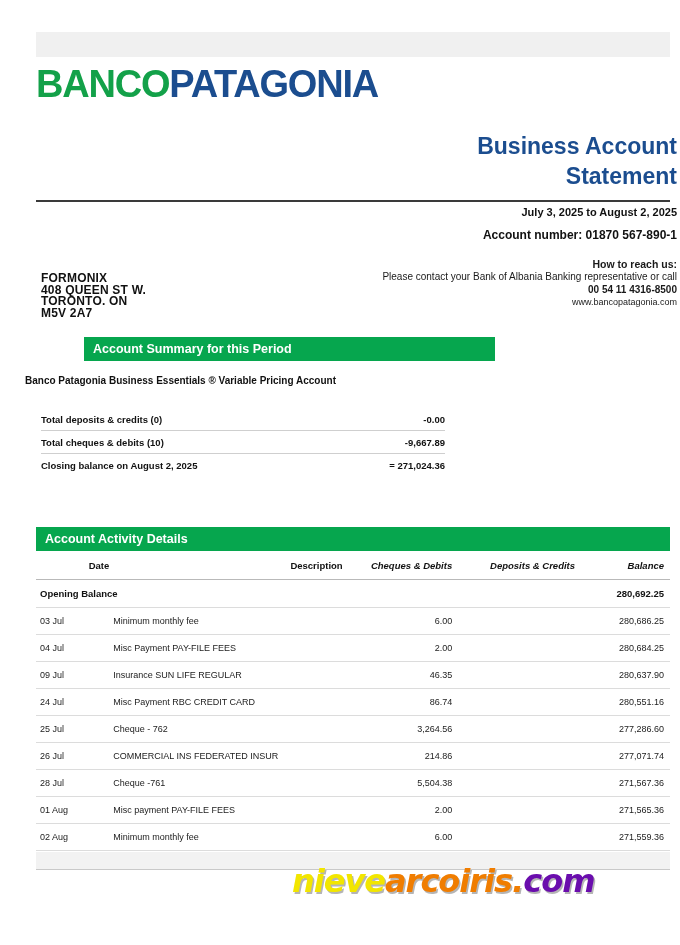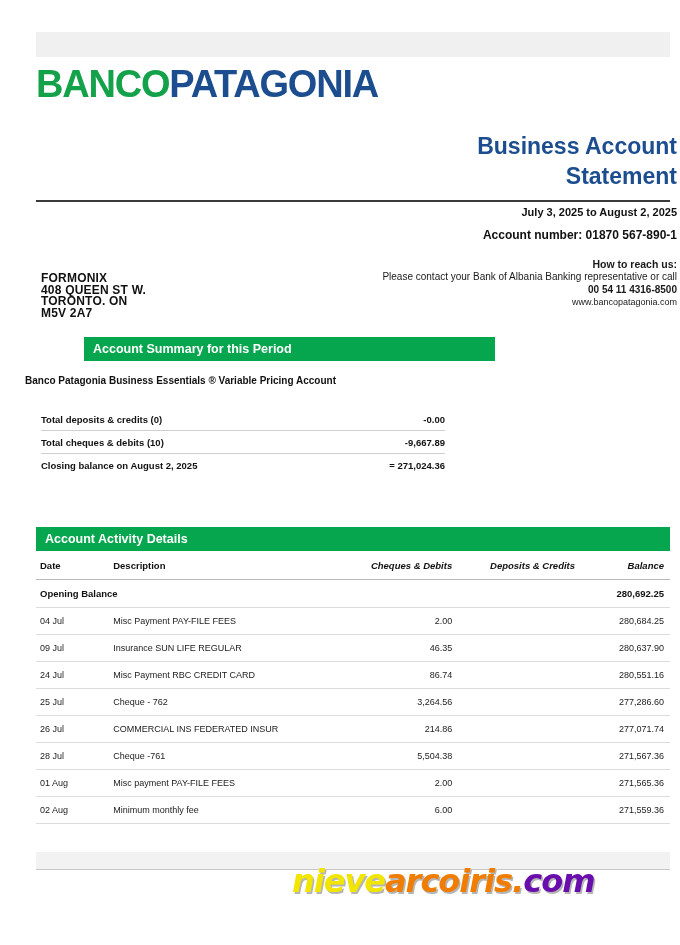--- a/index.html
+++ b/index.html
@@ -197,21 +197,21 @@
     left: 36px;
     top: 556px;
     width: 634px;
     border-collapse: collapse;
     font-size: 9px;
   }
   .activity th {
     font-size: 9.5px;
     font-weight: bold;
     color: #111;
-    text-align: left;
+    text-align: right;
     padding: 4px 0 8px 4px;
     border-bottom: 1px solid #b9b9b9;
   }
   .activity th.num { text-align: right; padding-right: 6px; font-style: italic; }
   .activity td {
     padding: 8px 0 8px 4px;
     border-bottom: 1px solid #dcdcdc;
     color: #222;
     vertical-align: middle;
   }
@@ -345,20 +345,27 @@
     </thead>
     <tbody>
       <tr class="opening">
         <td colspan="2">Opening Balance</td>
         <td class="num"></td>
         <td class="num"></td>
         <td class="num">280,692.25</td>
       </tr>
 
       <tr>
+        <td>03 Jul</td>
+        <td>Minimum monthly fee</td>
+        <td class="num">6.00</td>
+        <td class="num"></td>
+        <td class="num">280,686.25</td>
+      </tr>
+      <tr>
         <td>04 Jul</td>
         <td>Misc Payment PAY-FILE FEES</td>
         <td class="num">2.00</td>
         <td class="num"></td>
         <td class="num">280,684.25</td>
       </tr>
       <tr>
         <td>09 Jul</td>
         <td>Insurance SUN LIFE REGULAR</td>
         <td class="num">46.35</td>

